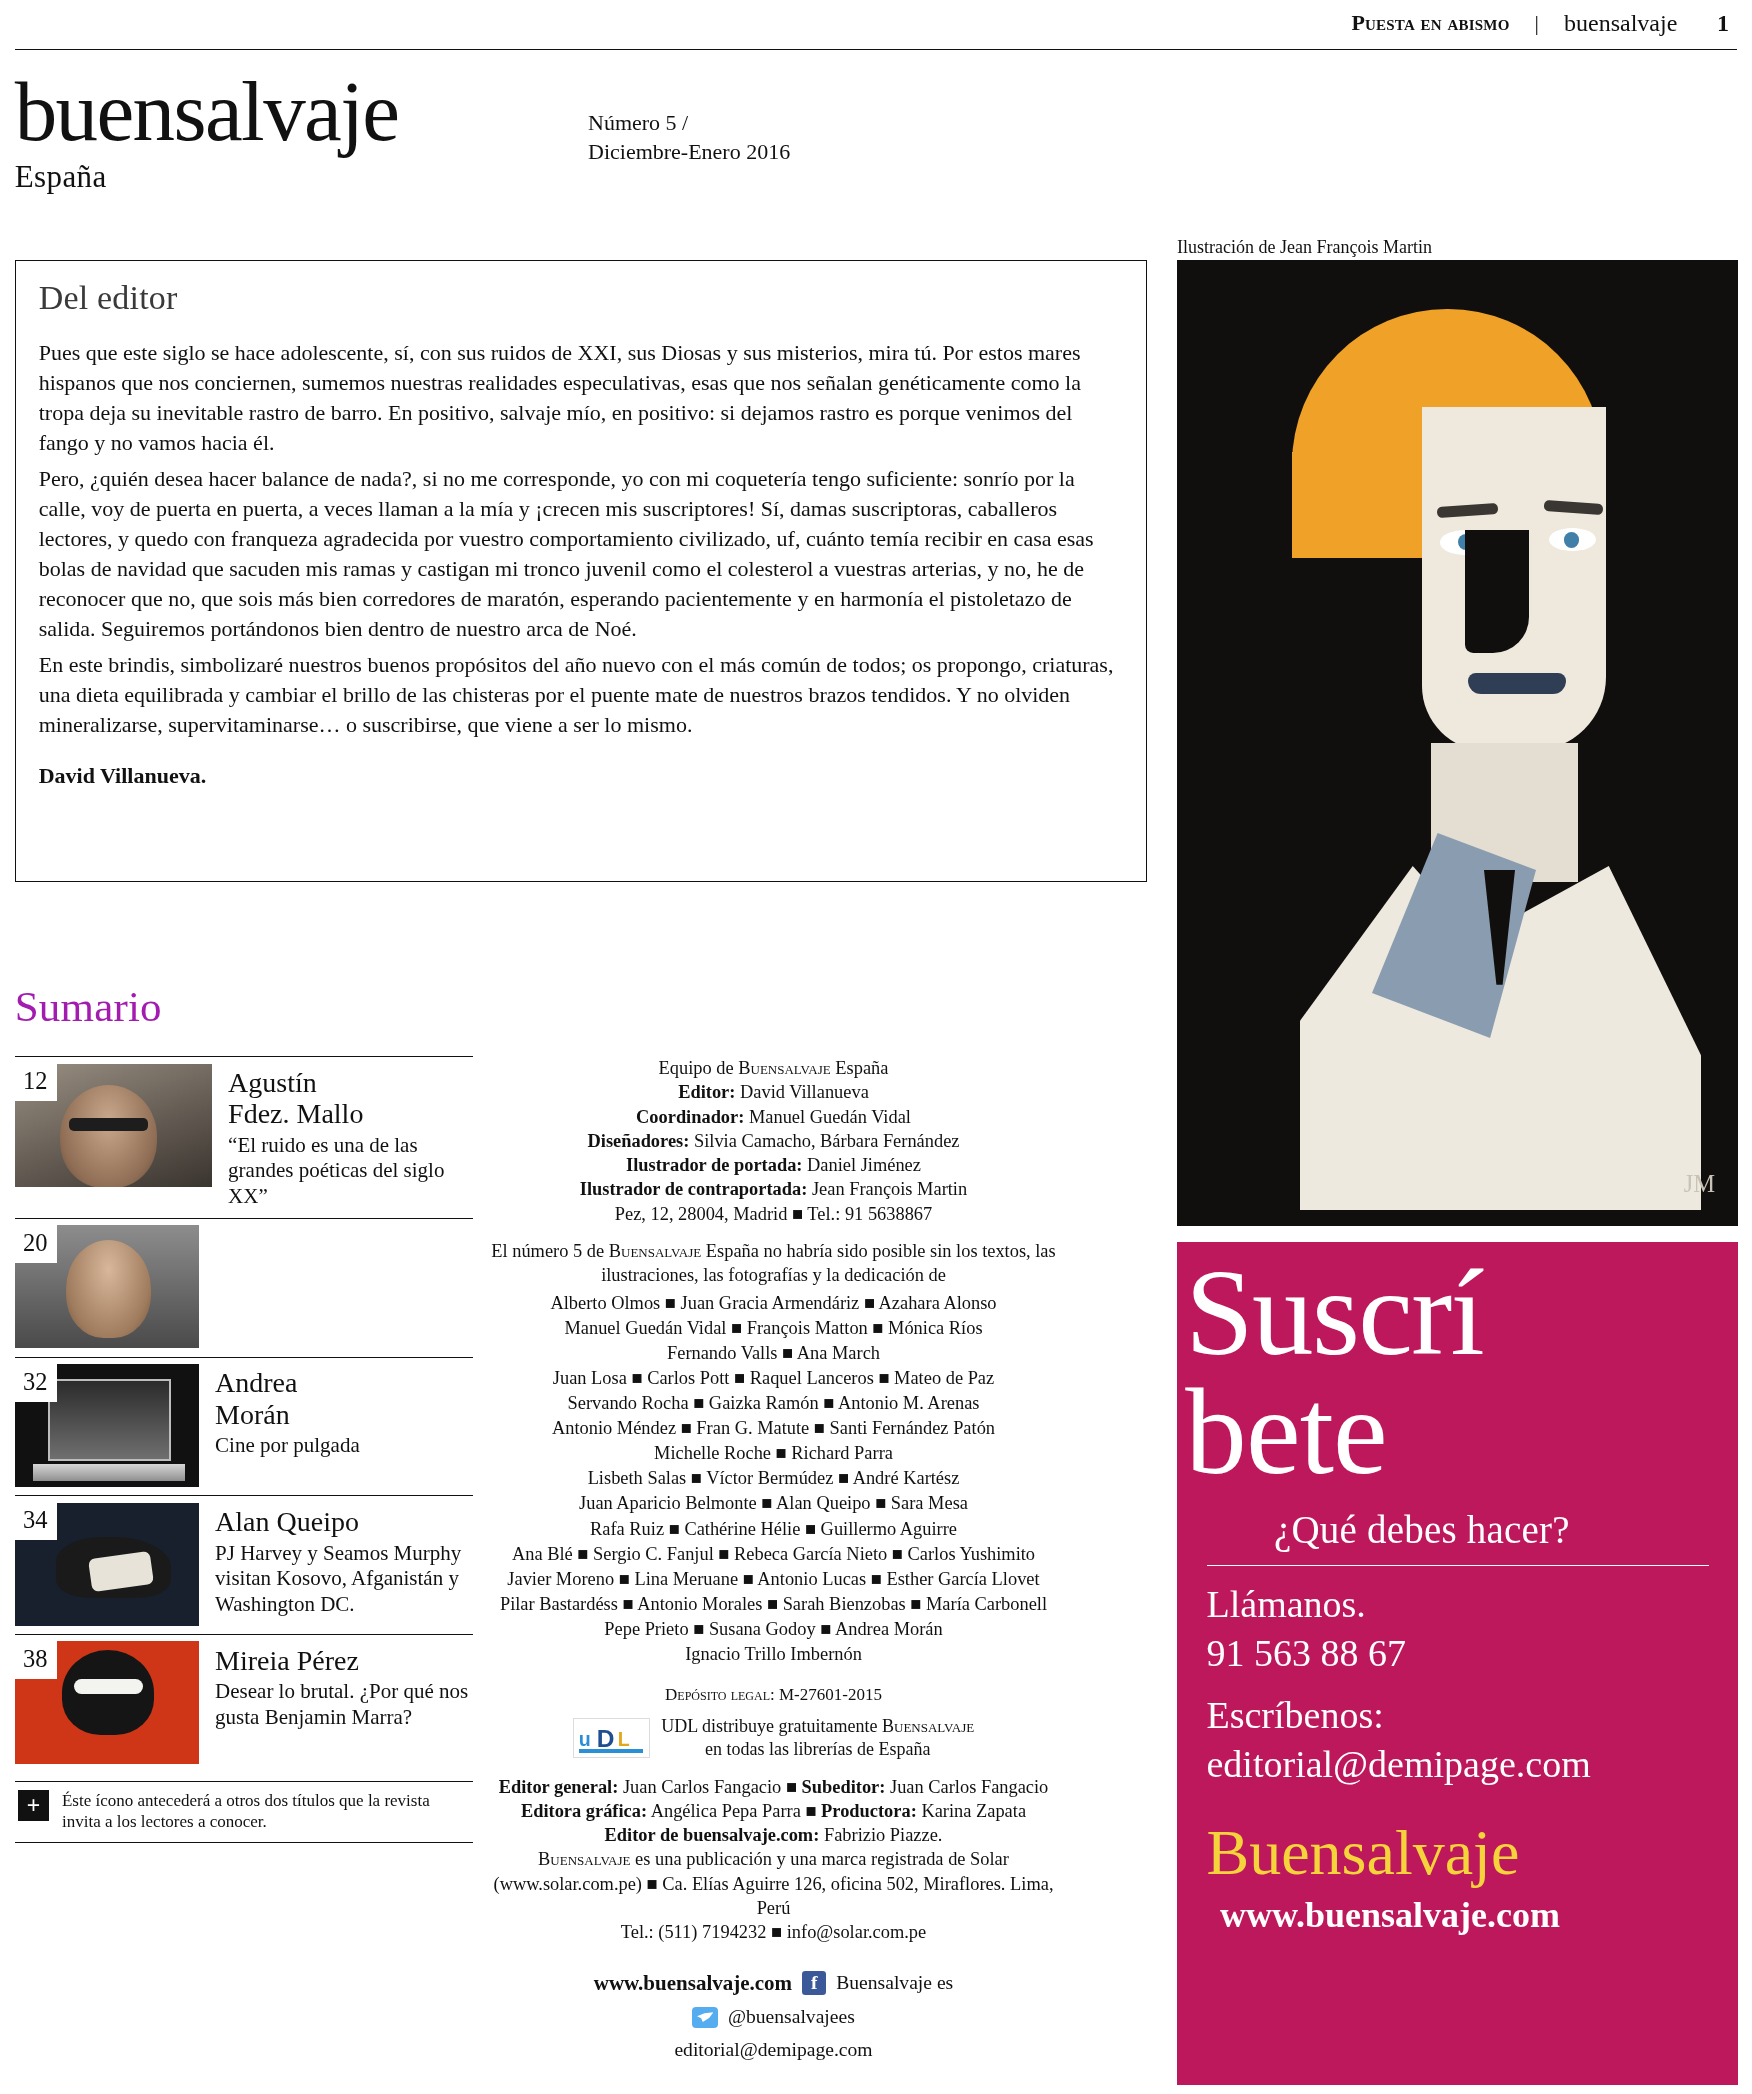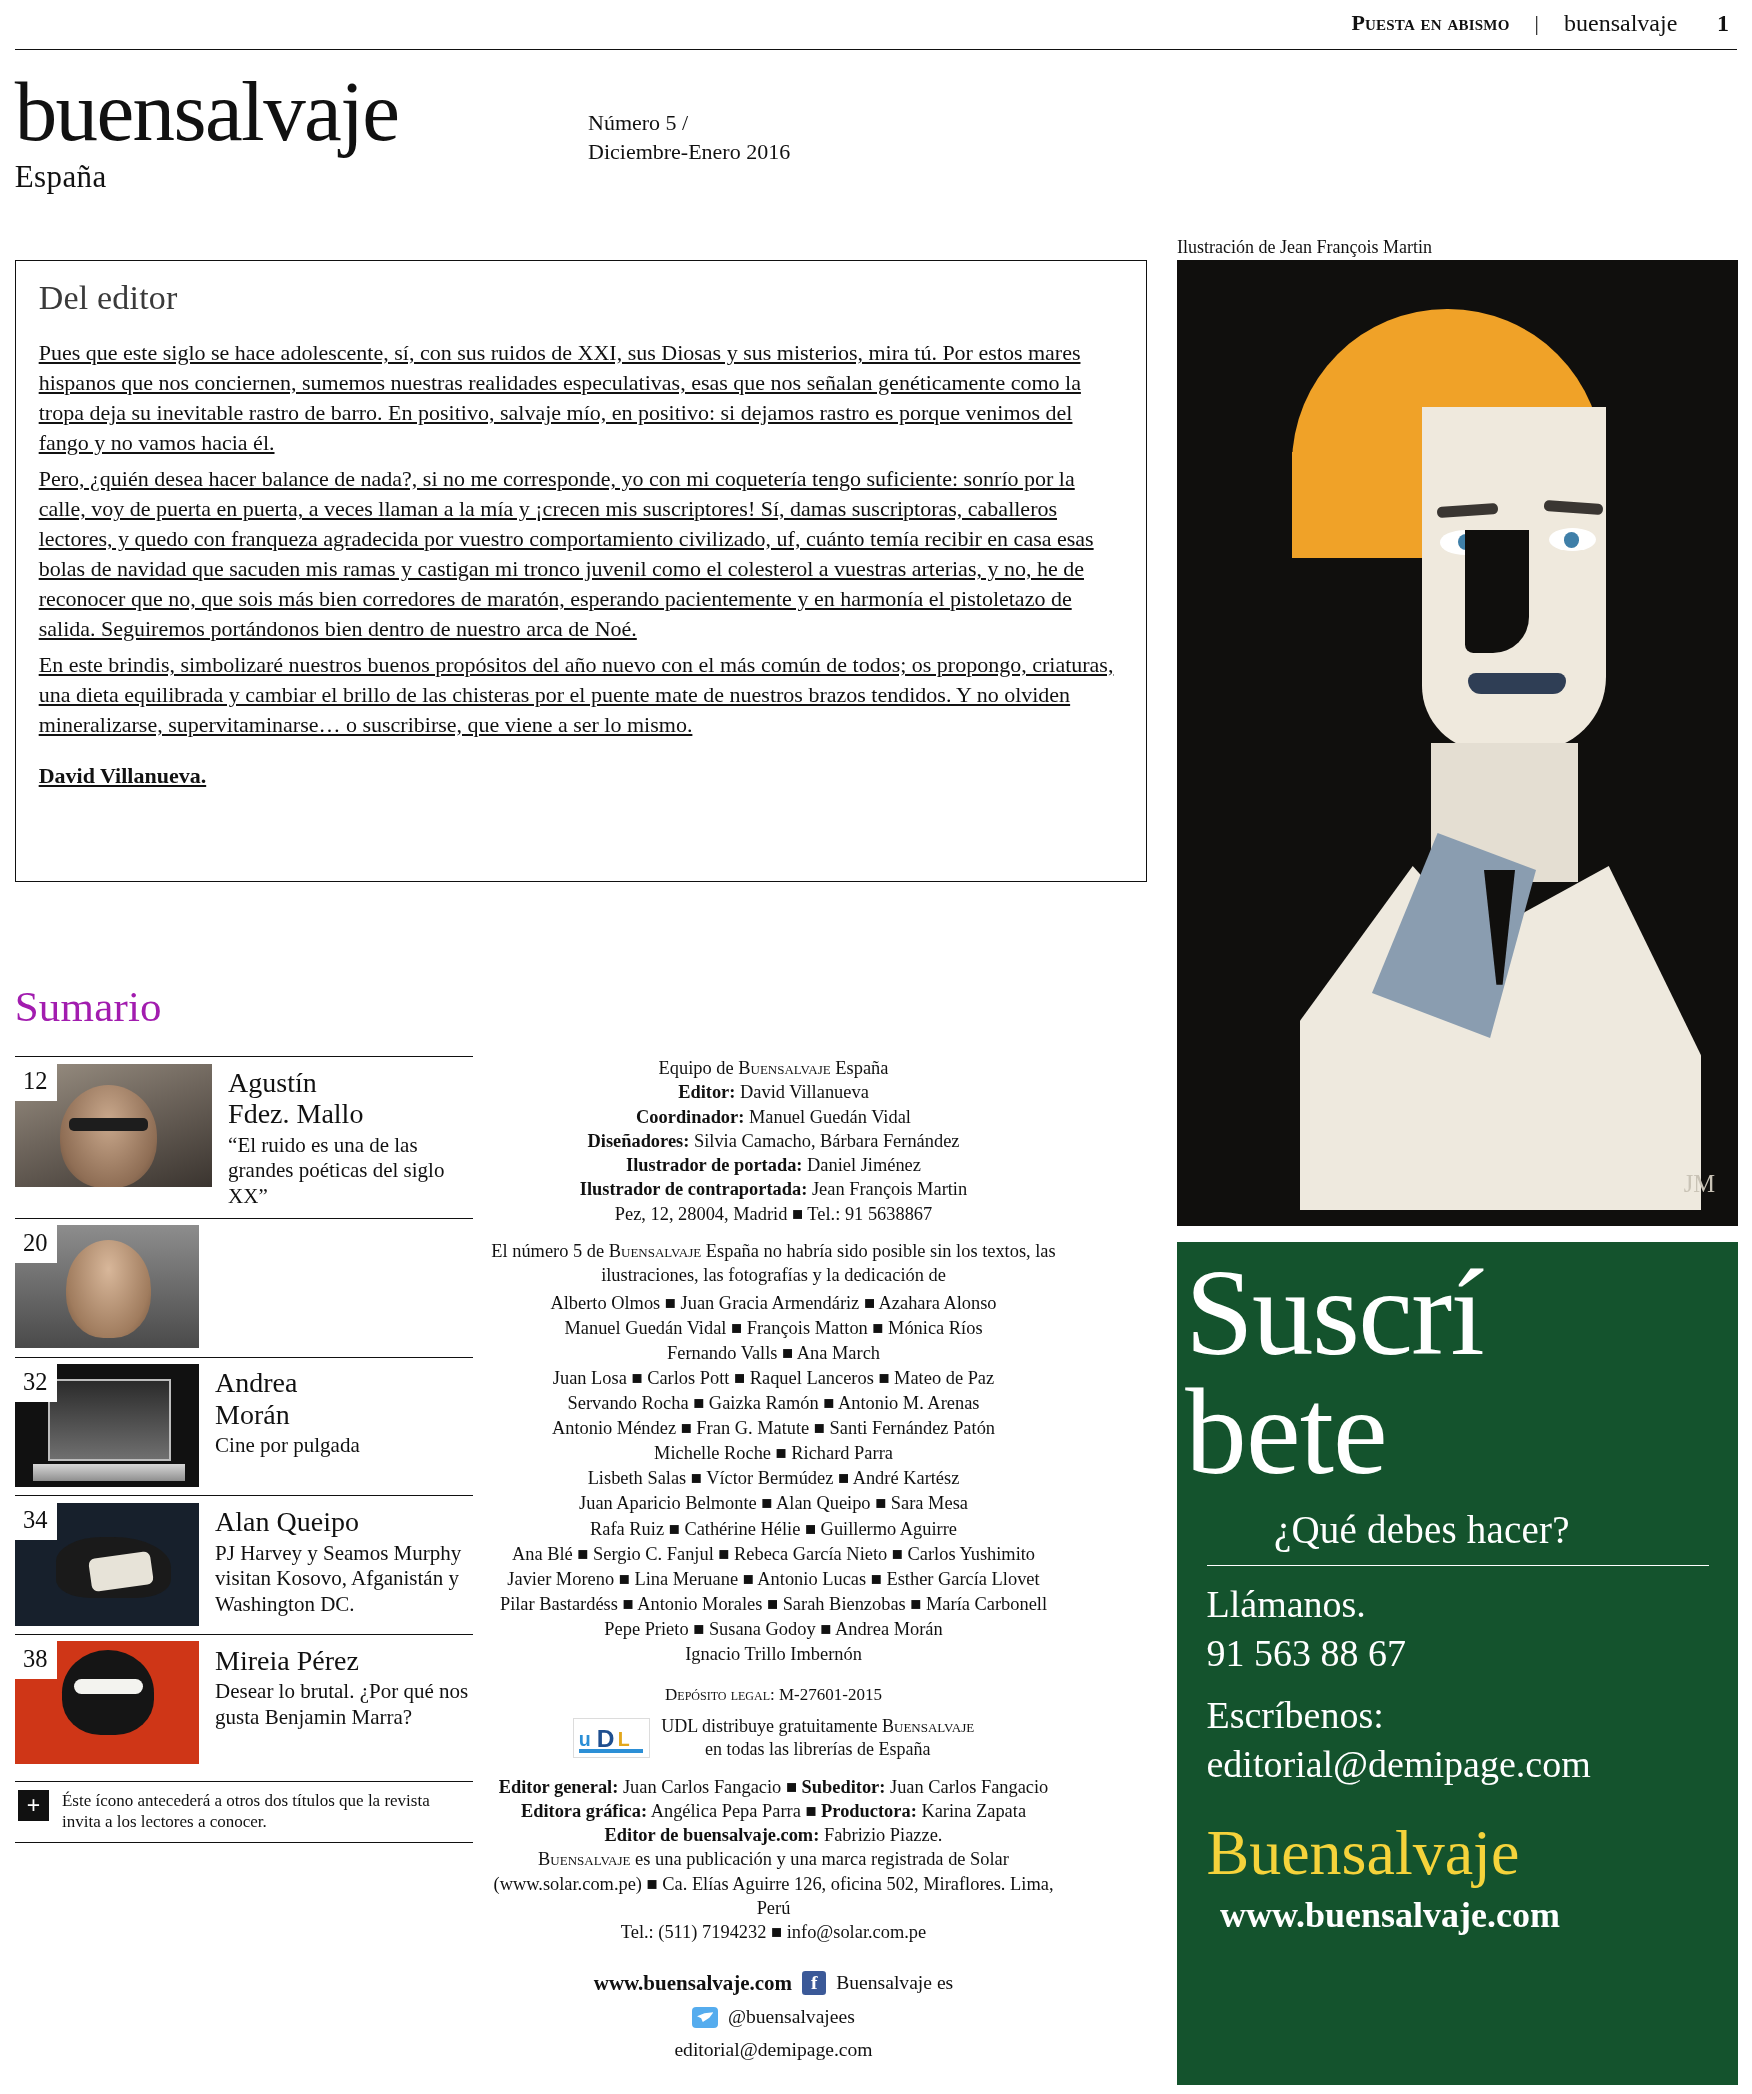--- a/index.html
+++ b/index.html
@@ -99,21 +99,20 @@
     font-size: 34px;
     font-weight: normal;
     color: #3a3a3a;
     letter-spacing: 0.2px;
   }
   .editor-box p {
     margin: 0 0 6.5px 0;
     font-size: 22px;
     line-height: 1.36;
     text-align: left;
-    text-decoration: underline;
   }
   .editor-sign {
     margin-top: 21px !important;
     font-weight: bold;
     font-size: 20.5px;
   }
 
   
   .sumario-title {
     position: absolute;
@@ -482,21 +481,21 @@
     font-family: "Liberation Serif", serif;
   }
 
   
   .subscribe {
     position: absolute;
     top: 1242px;
     left: 1177px;
     width: 561px;
     height: 843px;
-    background: #14532d;
+    background: #be185d;
     color: #ffffff;
     overflow: hidden;
     padding: 0;
   }
   .sub-title {
     font-size: 123px;
     line-height: 0.96;
     margin: 11.5px 0 0 8.2px;
     letter-spacing: -1.6px;
     white-space: nowrap;

